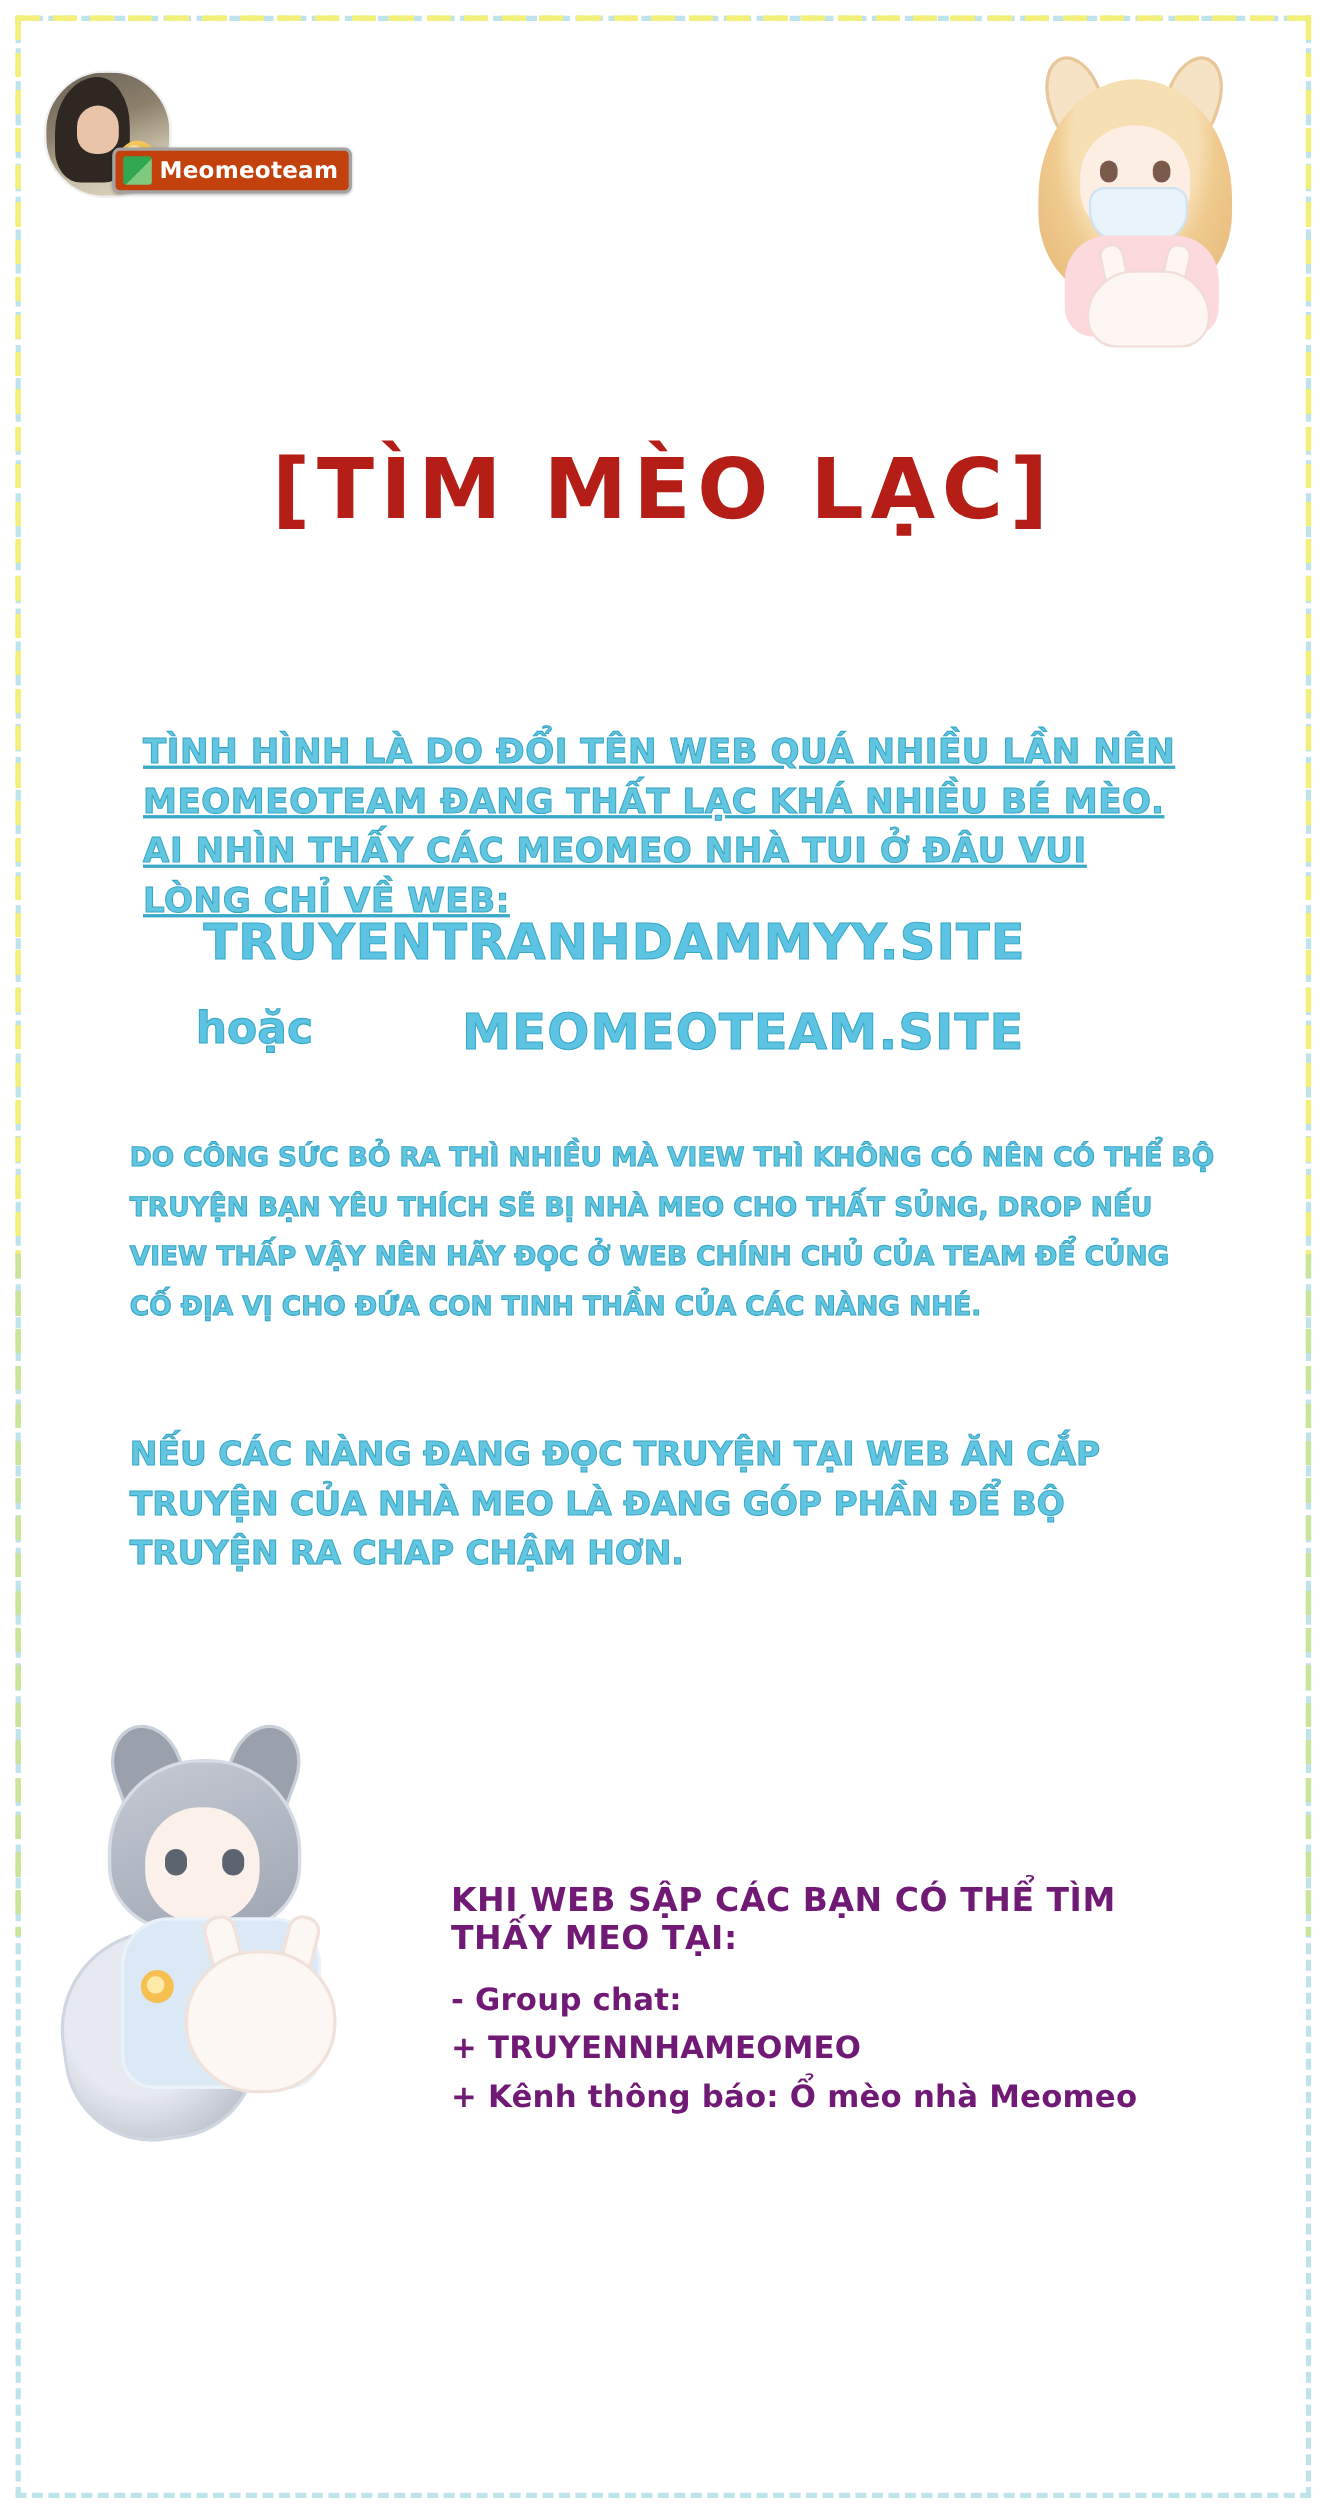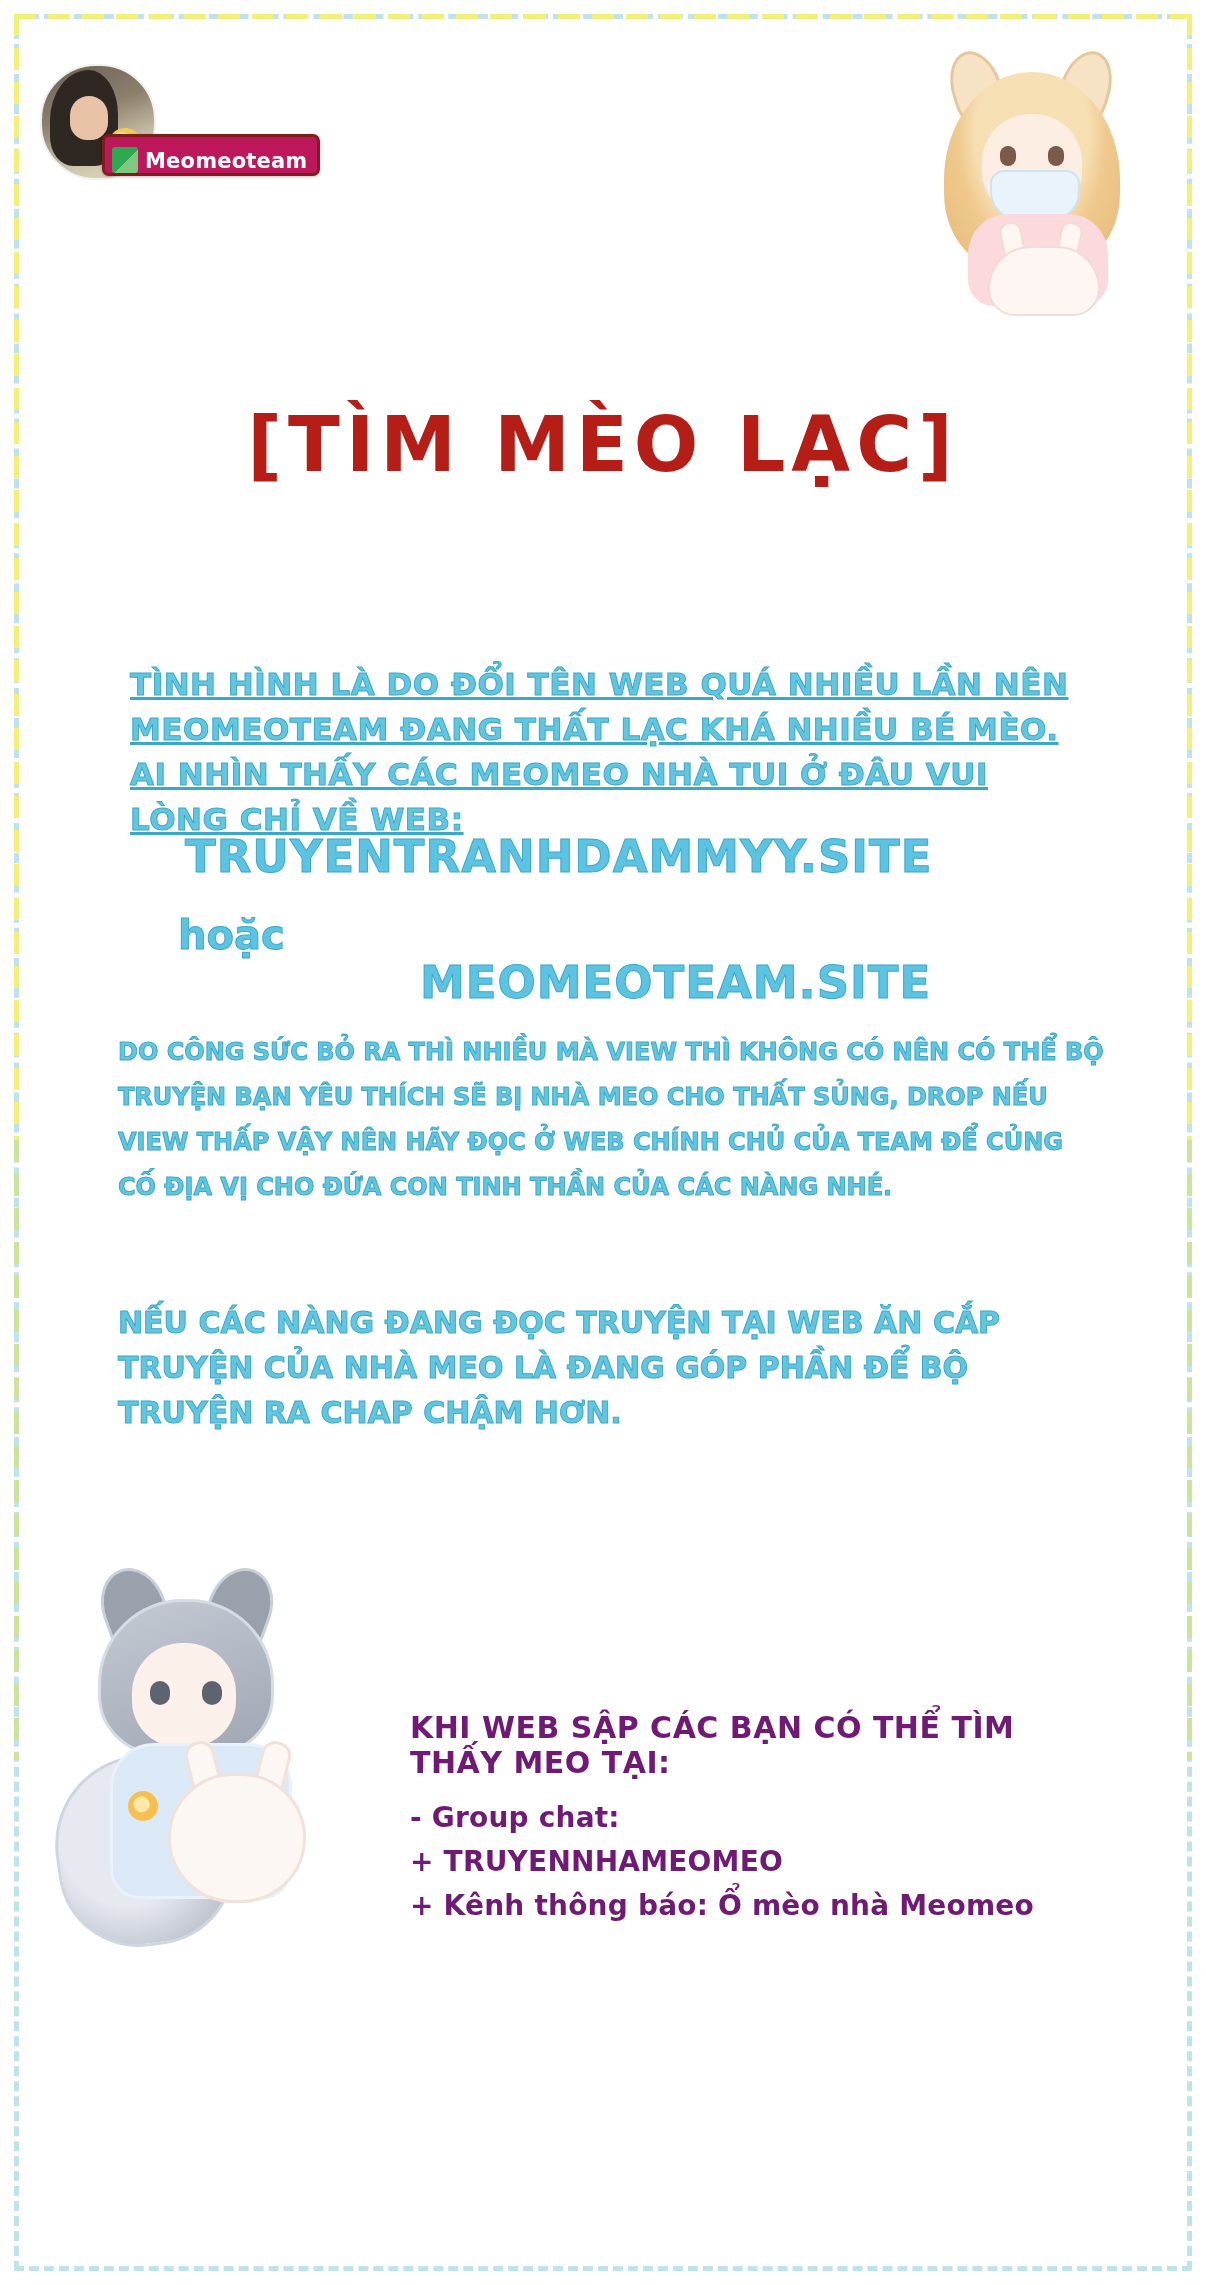--- a/index.html
+++ b/index.html
@@ -105,24 +105,24 @@
     right: 12px; bottom: 16px;
     width: 34px; height: 34px;
     background: radial-gradient(circle at 40% 40%, #ffe9a8 0 30%, #f3c75a 35% 70%, #d8a93f 72% 100%);
     border-radius: 18px;
   }
   .logo-pill {
     position: absolute;
     left: 62px;
     top: 88px;
     display: flex;
-    align-items: flex-end;
+    align-items: center;
     height: 36px;
-    background: #be185d;
-    border: 3px solid #7f1d1d;
+    background: #c2410c;
+    border: 3px solid #a3a3a3;
     border-radius: 7px;
     padding-right: 10px;
     box-shadow: 0 1px 3px rgba(0,0,0,.25);
   }
   .logo-pill .sq {
     width: 26px;
     height: 26px;
     margin: 0 7px;
     border-radius: 3px;
     background: linear-gradient(135deg, #2fa84f 0 55%, #7ec97e 55% 100%);
@@ -258,21 +258,20 @@
   }
   .web2 {
     position: absolute;
     left: 420px;
     top: 912px;
     font-family: "DejaVu Sans", sans-serif;
     font-weight: 700;
     font-size: 45px;
     letter-spacing: 1px;
     color: #5cc4e2;
-    margin-top: 44px;
     -webkit-text-stroke: 1px #3aa8c8;
   }
   .para2 {
     left: 118px;
     top: 1030px;
     width: 990px;
     font-size: 24px;
     line-height: 45px;
   }
   .para3 {

